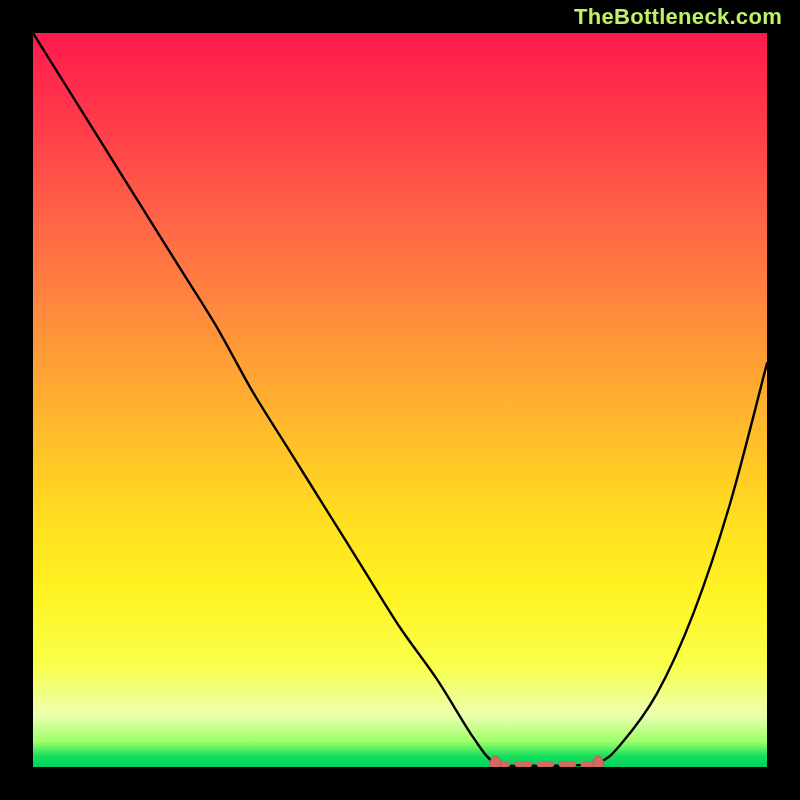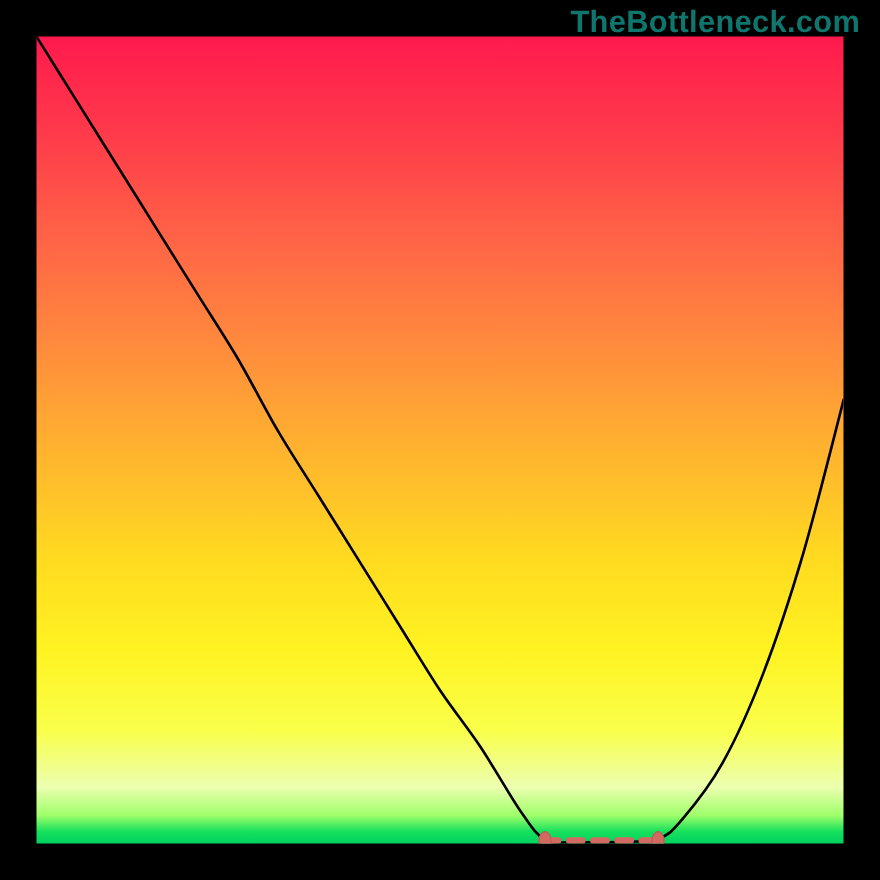--- a/index.html
+++ b/index.html
@@ -8,23 +8,23 @@
     position: relative;
     width: 800px;
     height: 800px;
     background: #000;
   }
   .watermark {
     position: absolute;
     top: 4px;
     right: 18px;
     font-family: Arial, Helvetica, sans-serif;
-    font-size: 28px;
+    font-size: 22px;
     font-weight: 600;
-    color: #0f766e;
+    color: #bef264;
     letter-spacing: 0.3px;
   }
   .plot {
     position: absolute;
     left: 33px;
     top: 33px;
     width: 734px;
     height: 734px;
     overflow: hidden;
   }

